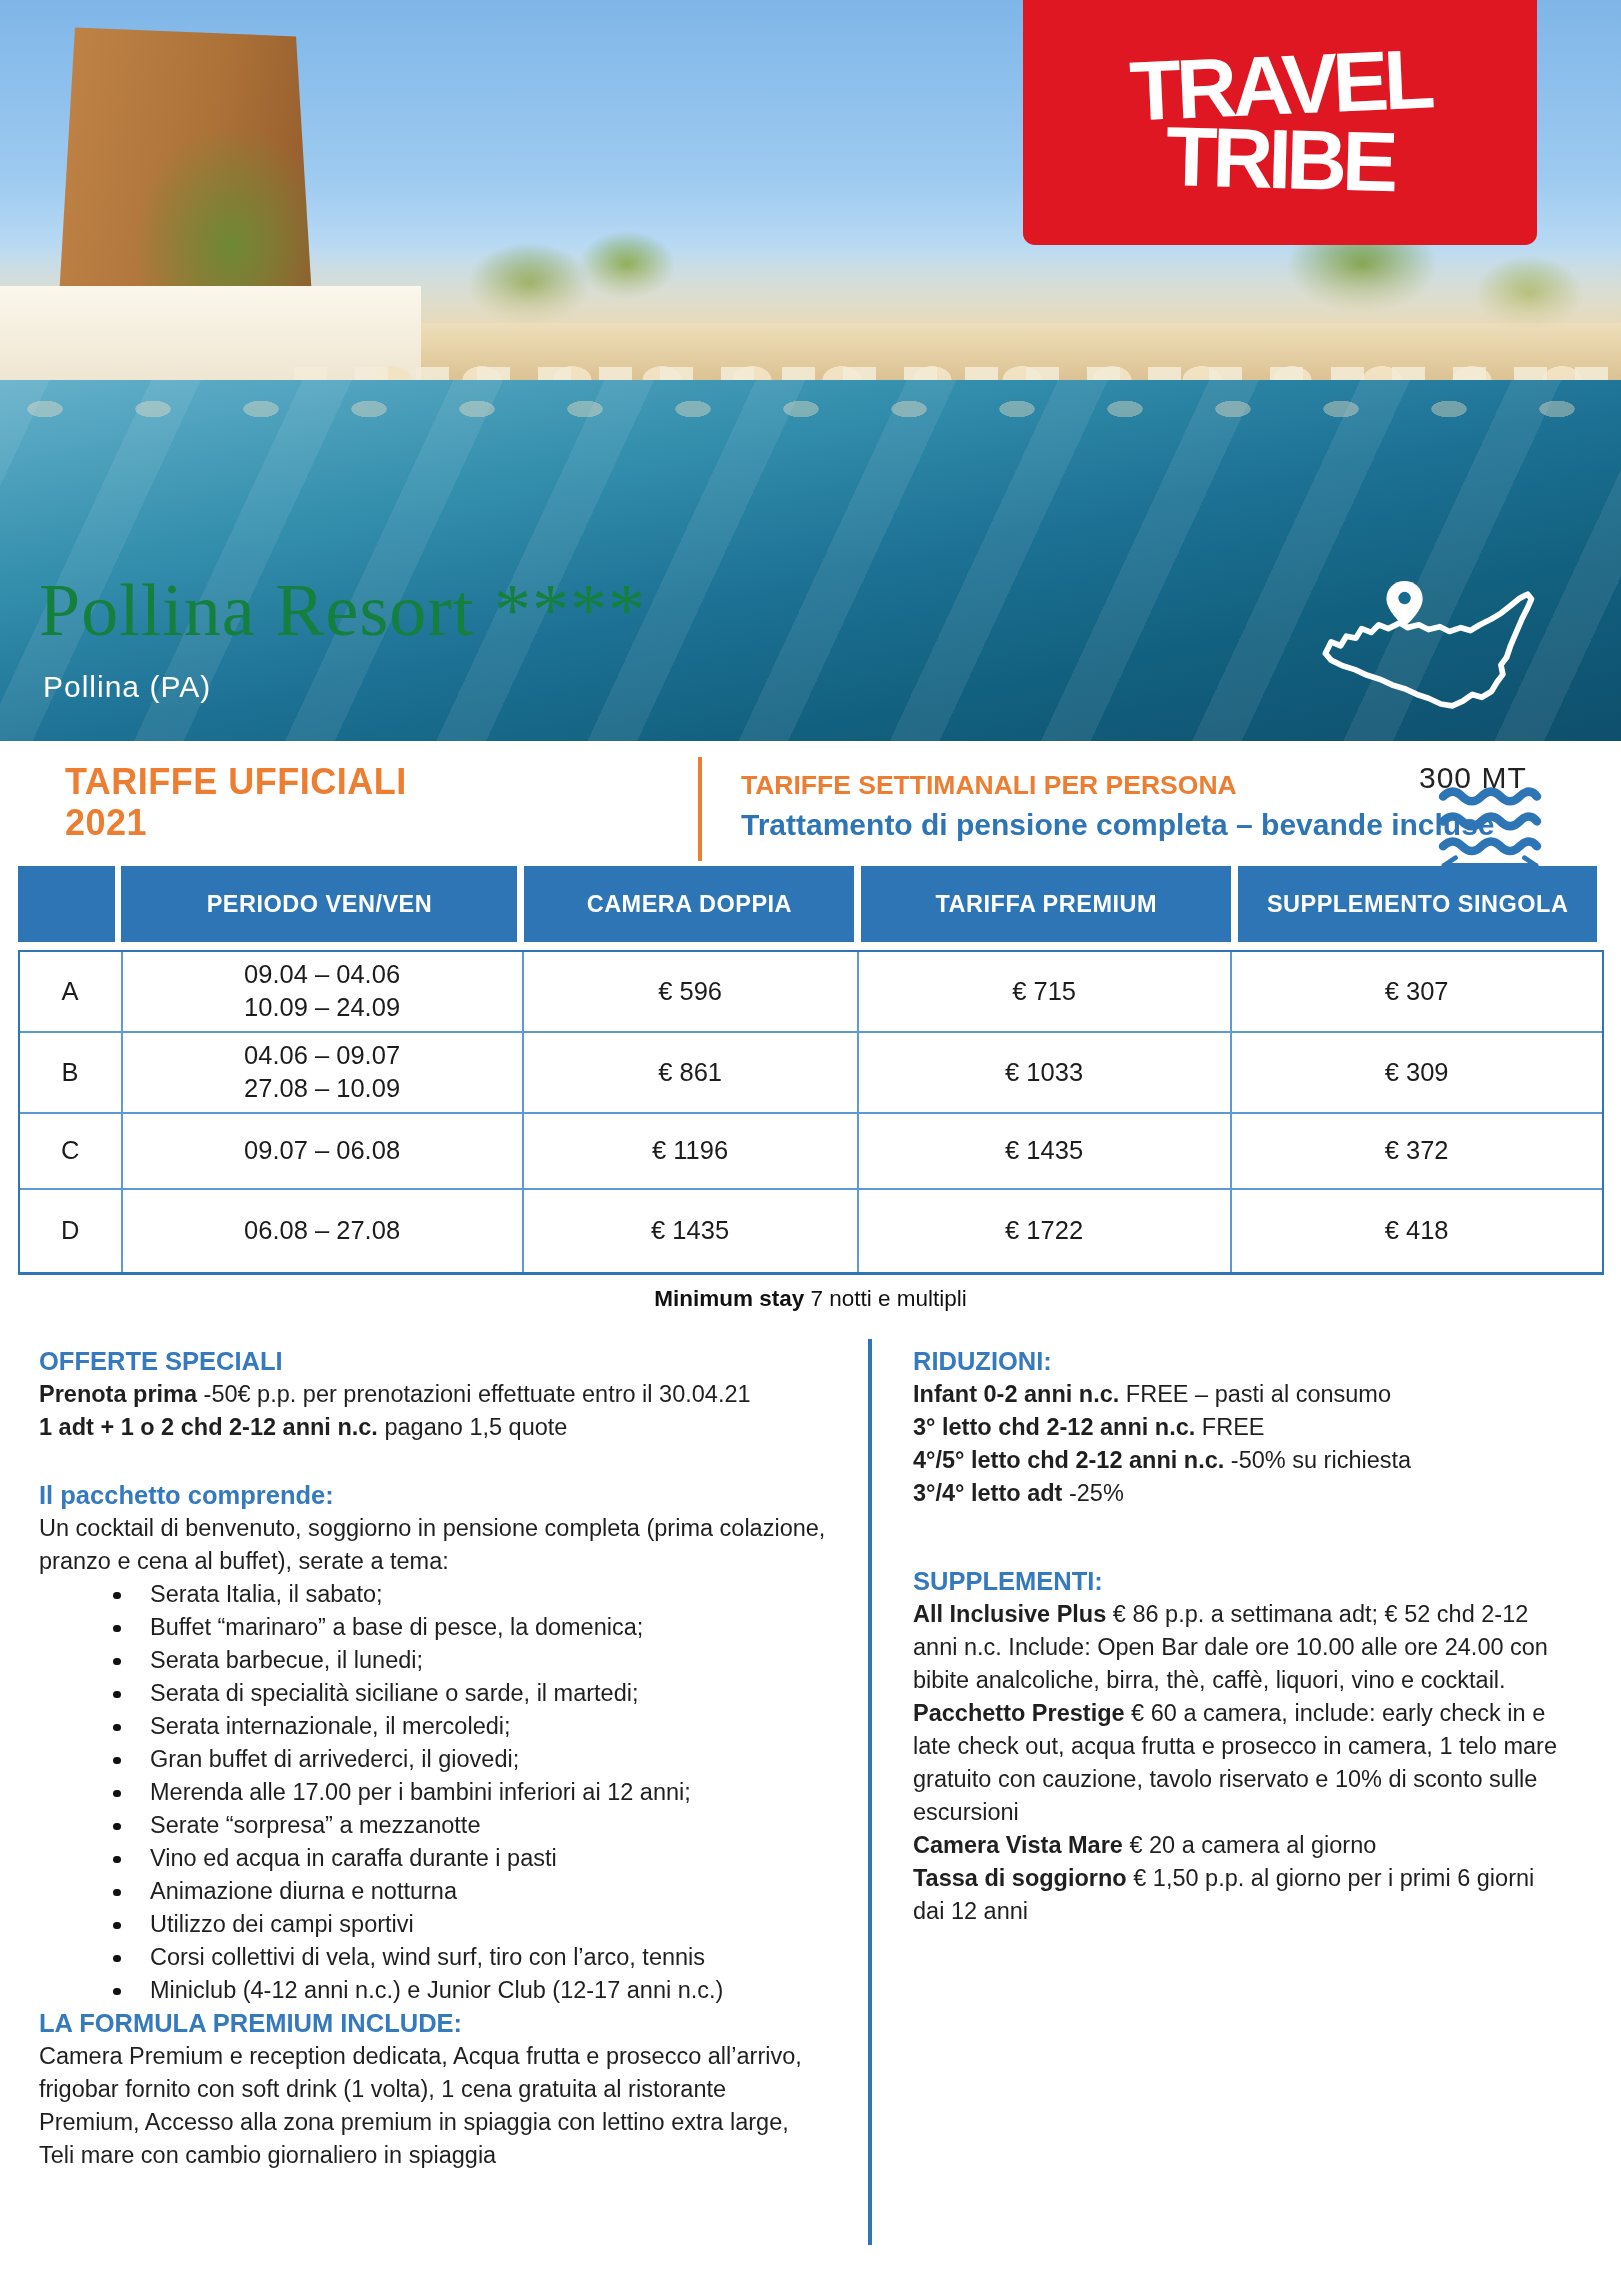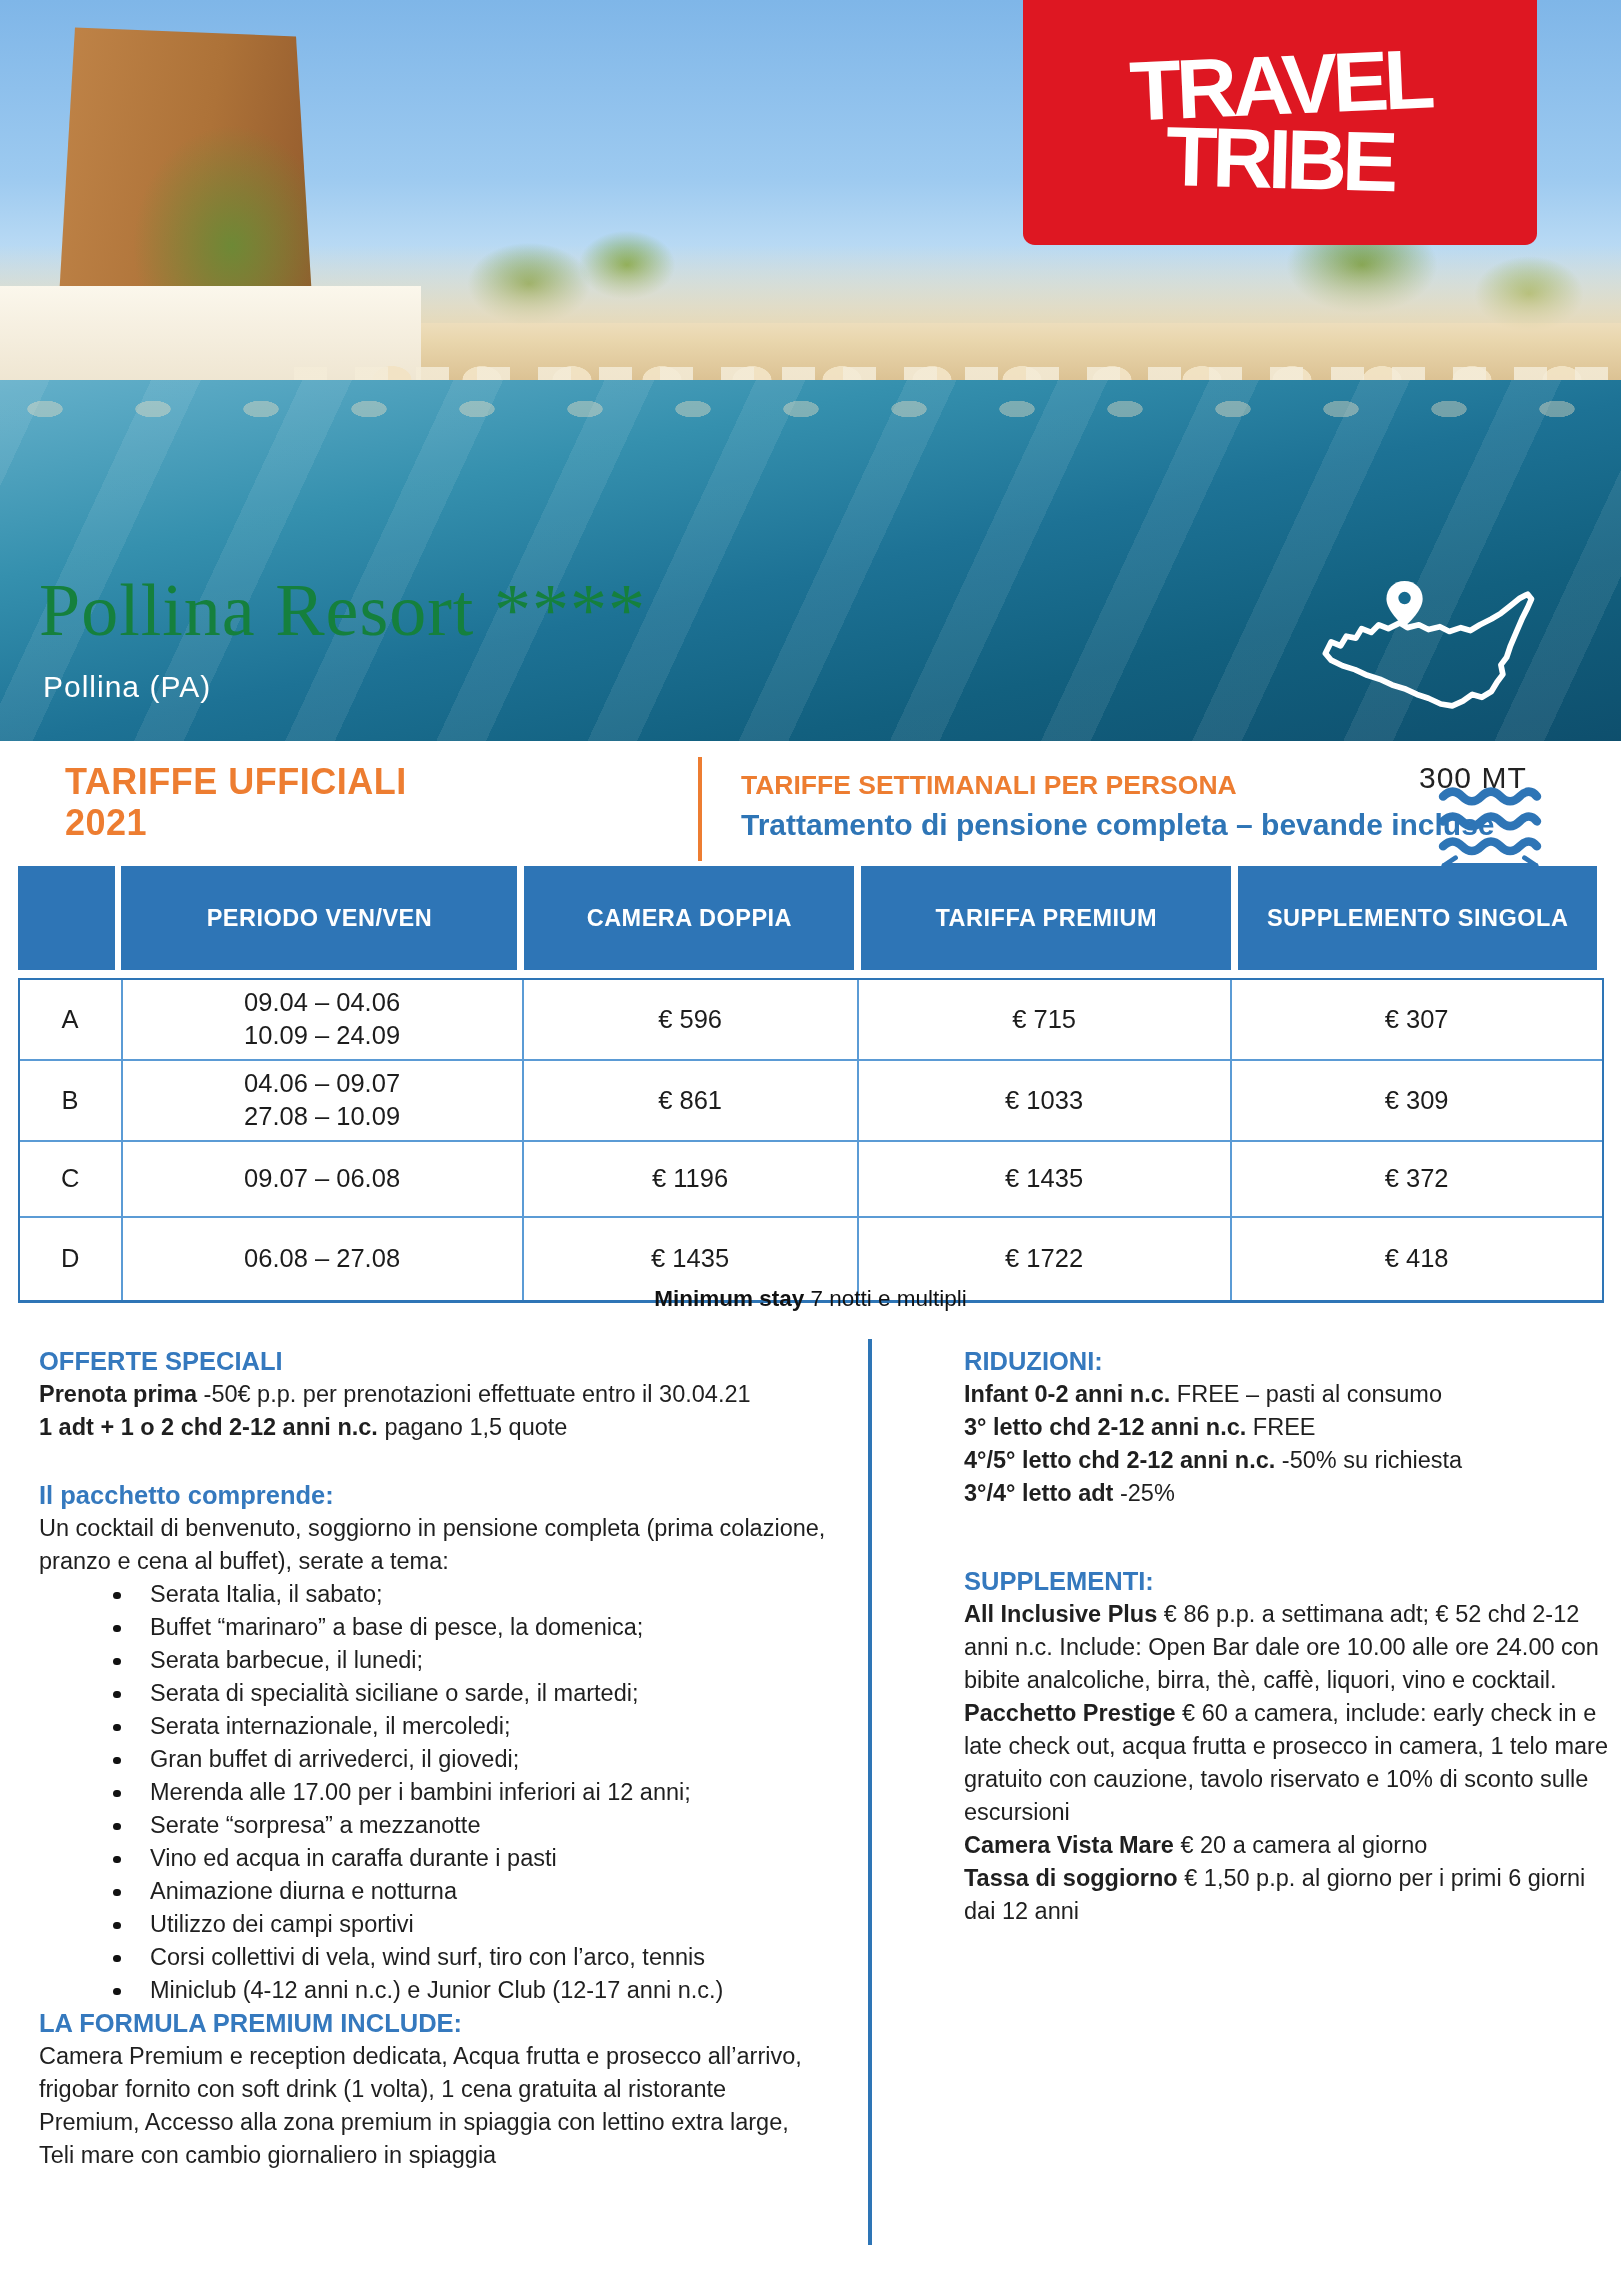--- a/index.html
+++ b/index.html
@@ -65,38 +65,38 @@
   .vrule { position:absolute; left:698px; top:757px; width:3.9px; height:104px; background:#ED7D31; }
   .sec-right-title { position:absolute; left:741px; top:770px; color:#ED7D31; font-weight:800; font-size:26.5px; }
   .sec-right-sub { position:absolute; left:741px; top:808px; color:#2E75B6; font-weight:800; font-size:30px; }
   .dist-label { position:absolute; left:1419px; top:745px; width:186px; color:#222; font-size:30px; letter-spacing:1px;margin-top:16px; }
   .waves-wrap { position:absolute; left:1433px; top:784px; width:114px; height:90px; }
 
   
   .rate-table { position:absolute; left:17.6px; top:866px; width:1586px; }
   .t-head { display:flex; gap:6.9px; }
   .t-hcell { background:#2E75B6; color:#ffffff; font-weight:700; font-size:23.5px;
-    height:104px; display:flex; align-items:center; justify-content:center; letter-spacing:0.5px; }
+    height:76px; display:flex; align-items:center; justify-content:center; letter-spacing:0.5px; }
   .hc0 { width:97px; } .hc1 { width:396px; } .hc2 { width:330px; } .hc3 { width:370px; } .hc4 { width:359px; }
   .t-body { margin-top:7.8px; border:2px solid #2E75B6; border-bottom-width:3.9px; }
   .t-row { display:flex; align-items:stretch; border-top:2px solid #5B9BD5; }
   .t-row:first-child { border-top:none; }
   .t-cell { display:flex; flex-direction:column; align-items:center; justify-content:center;
     font-size:25.5px; color:#1c1c1c; min-height:74px; border-left:2px solid #5B9BD5; padding:5.9px 3.9px; }
   .t-cell:first-child { border-left:none; }
   .tc0 { width:101px; } .tc1 { width:401px; line-height:1.32; } .tc2 { width:335px; } .tc3 { width:373px; } .tc4 { flex:1; }
   .t-row.last .t-cell { min-height:82px; }
 
   .minstay { position:absolute; left:0; top:1286px; width:1621px; text-align:center; font-size:22.5px; color:#111; }
   .minstay b { font-weight:800; }
 
   
   .divider-v { position:absolute; left:868px; top:1339px; width:3.9px; height:906px; background:#2E75B6; }
   .col-left  { position:absolute; left:39px;  top:1345px; width:790px; font-size:23.5px; line-height:33px; }
-  .col-right { position:absolute; left:964px; top:1345px; width:655px; font-size:23.5px; line-height:33px; }
+  .col-right { position:absolute; left:913px; top:1345px; width:655px; font-size:23.5px; line-height:33px; }
   .h-blue { color:#3579BE; font-weight:800; font-size:25.5px; line-height:33px; }
   .lead { font-weight:800; }
   .gap36 { height:35px; } .gap56 { height:55px; }
   ul.pkg { list-style:none; padding-left:74px; }
   ul.pkg li { position:relative; padding-left:37px; }
   ul.pkg li::before { content:""; position:absolute; left:0; top:13.7px; width:7.8px; height:7.8px;
     border-radius:50%; background:#111; }
 </style>
 </head>
 <body>

